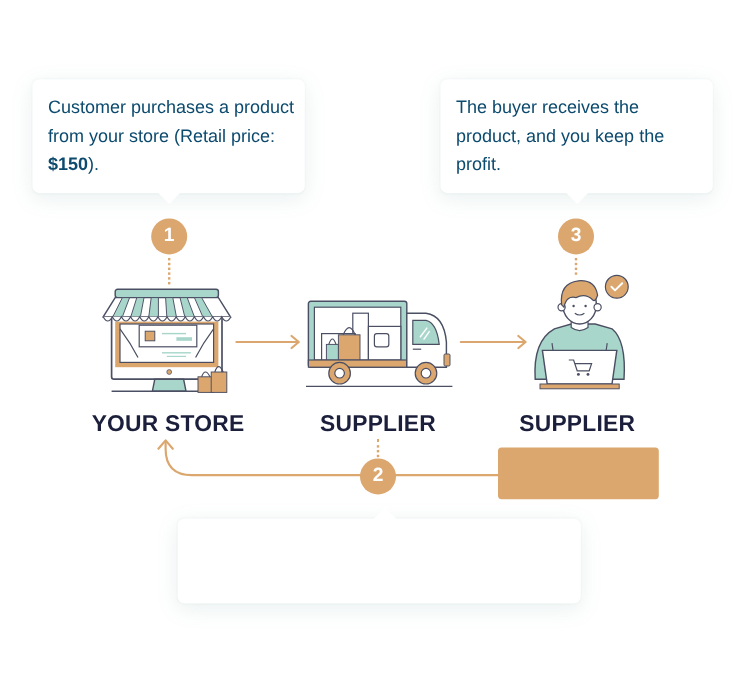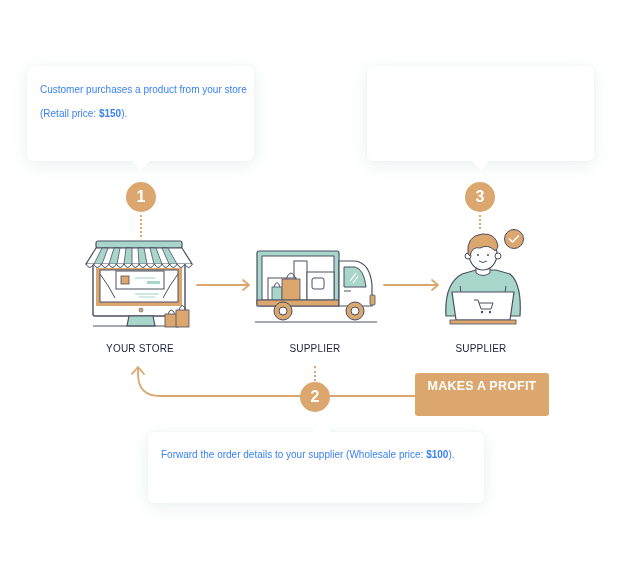--- a/index.html
+++ b/index.html
@@ -1,21 +1,21 @@
 <!DOCTYPE html>
 <html><head>
 <meta charset="utf-8">
 <style>
   * { box-sizing: border-box; margin: 0; padding: 0; }
   html, body { width: 621px; height: 570px; background: #ffffff; overflow: hidden; }
   body { position: relative; font-family: "Liberation Sans", sans-serif; color: #1b1f3b; }
   .card {
     position: absolute; background: #fff; border-radius: 6px;
     box-shadow: 0 4px 18px rgba(90, 150, 140, 0.13), 0 0 2px rgba(90,150,140,0.08);
-    font-size: 10px; line-height: 24px; color: #3b82f6;
+    font-size: 15px; line-height: 24px; color: #0c4a6e;
   }
   .card b { font-weight: 700; }
   .card .pointer {
     position: absolute; width: 14px; height: 14px; background: #fff;
     transform: rotate(45deg);
   }
   .card .txt { position: relative; z-index: 2; }
   #card1 { left: 27px; top: 66px; width: 227px; height: 95px; padding: 12px 0 0 13px; }
   #card1 .pointer { left: 107px; bottom: -6px; }
   #card3 { left: 367px; top: 66px; width: 227px; height: 95px; padding: 12px 0 0 13px; }
@@ -28,21 +28,21 @@
     background: #dba76e; color: #fff; font-weight: 700; font-size: 16px;
     display: flex; align-items: center; justify-content: center;
   }
   #step1 { left: 126px; top: 182px; }
   #step3 { left: 465px; top: 182px; }
   #step2 { left: 300px; top: 382px; }
 
   .dotline { position: absolute; width: 0; border-left: 2px dotted #dba76e; }
 
   .label {
-    position: absolute; font-weight: 400; font-size: 10px; letter-spacing: 0.2px;
+    position: absolute; font-weight: 700; font-size: 19px; letter-spacing: 0.2px;
     color: #1b1f3b; text-align: center; white-space: nowrap;
   }
   #lbl-store { left: 70px; top: 343px; width: 140px; }
   #lbl-supplier { left: 245px; top: 343px; width: 140px; text-align: center; }
   #lbl-customer { left: 411px; top: 343px; width: 140px; }
 
   .profit {
     position: absolute; left: 415px; top: 373px; width: 134px; height: 43px;
     background: #dba76e; border-radius: 3px; color: #fff; font-weight: 700;
     font-size: 12.5px; line-height: 15px; text-align: center; padding-top: 6px;
@@ -53,25 +53,25 @@
 </head>
 <body>
 
 <div class="card" id="card1">
   <div class="pointer"></div>
   <div class="txt"><span>Customer purchases a product from your store (Retail price: </span><b>$150</b><span>).</span></div>
 </div>
 
 <div class="card" id="card3">
   <div class="pointer"></div>
+  <div class="txt" style="width:190px;">The buyer receives the product, and you keep the profit.</div>
 </div>
 
 <div class="card" id="card2">
   <div class="pointer"></div>
-  <div class="txt" style="width:320px;"><span>Forward the order details to your supplier (Wholesale price: </span><b>$100</b><span>).</span></div>
 </div>
 
 <div class="step" id="step1">1</div>
 <div class="dotline" style="left:140px; top:215px; height:22px;"></div>
 
 <div class="step" id="step3">3</div>
 <div class="dotline" style="left:479px; top:215px; height:14px;"></div>
 
 <svg style="left:0; top:0;" width="621" height="570">
   <path d="M 415 396 L 160 396 Q 138 396 138 374 L 138 368" fill="none" stroke="#dba76e" stroke-width="1.8"></path>
@@ -176,14 +176,13 @@
 <svg style="left:503px; top:228px;" width="22" height="22" viewBox="0 0 22 22">
   <circle cx="11" cy="11" r="9.5" fill="#dba76e" stroke="#4b4f63" stroke-width="1"></circle>
   <path d="M6.5 11 L 9.5 14 L 15.5 8" fill="none" stroke="#fff" stroke-width="1.6" stroke-linecap="round" stroke-linejoin="round"></path>
 </svg>
 
 <div class="label" id="lbl-store">YOUR STORE</div>
 <div class="label" id="lbl-supplier">SUPPLIER</div>
 <div class="label" id="lbl-customer">SUPPLIER</div>
 
 <div class="profit">
-  <div>MAKES A PROFIT</div>
 </div>
 
 </body></html>

